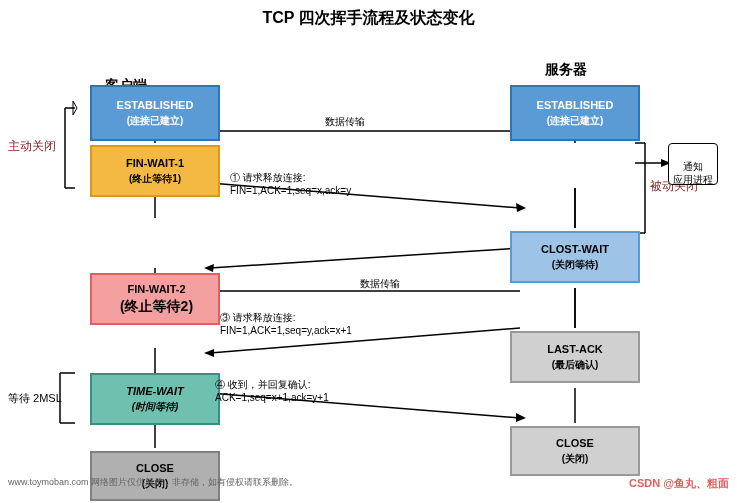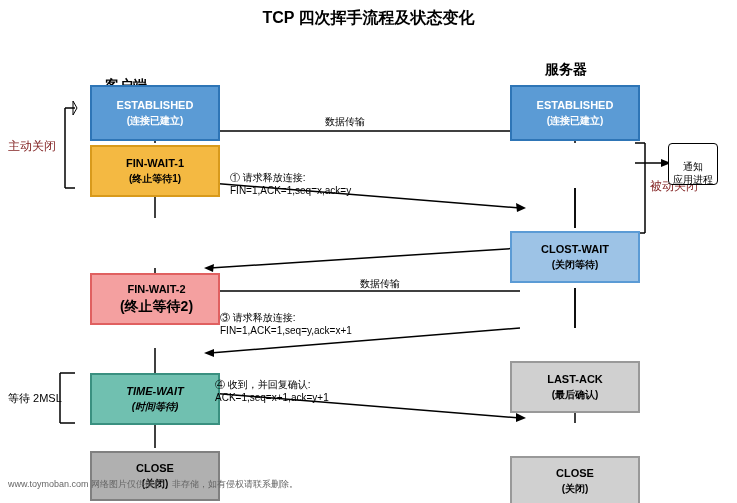--- a/index.html
+++ b/index.html
@@ -74,21 +74,20 @@
     }
     .state-box.light-blue {
       background: #9dc3e6;
       color: #000;
       border: 2px solid #5b9bd5;
     }
     .state-box.light-gray {
       background: #d0d0d0;
       color: #000;
       border: 2px solid #999;
-      margin-top: 30px;
     }
     
     .side-label {
       position: absolute;
       font-size: 12px;
       color: #7f1d1d;
       writing-mode: horizontal-tb;
     }
     
     svg.arrows {
@@ -258,14 +257,15 @@
   <div class="arrow-label" style="left:220px; top:278px;">
     <span>③ 请求释放连接:<br>FIN=1,ACK=1,seq=y,ack=x+1</span>
   </div>
 
   <div class="arrow-label" style="left:215px; top:345px;">
     <span>④ 收到，并回复确认:<br>ACK=1,seq=x+1,ack=y+1</span>
   </div>
 
   <div class="footer">
     <span>www.toymoban.com 网络图片仅供展示，非存储，如有侵权请联系删除。</span>
+    <span class="footer-right">CSDN @鱼丸、粗面</span>
   </div>
 </div>
 
 </body></html>

